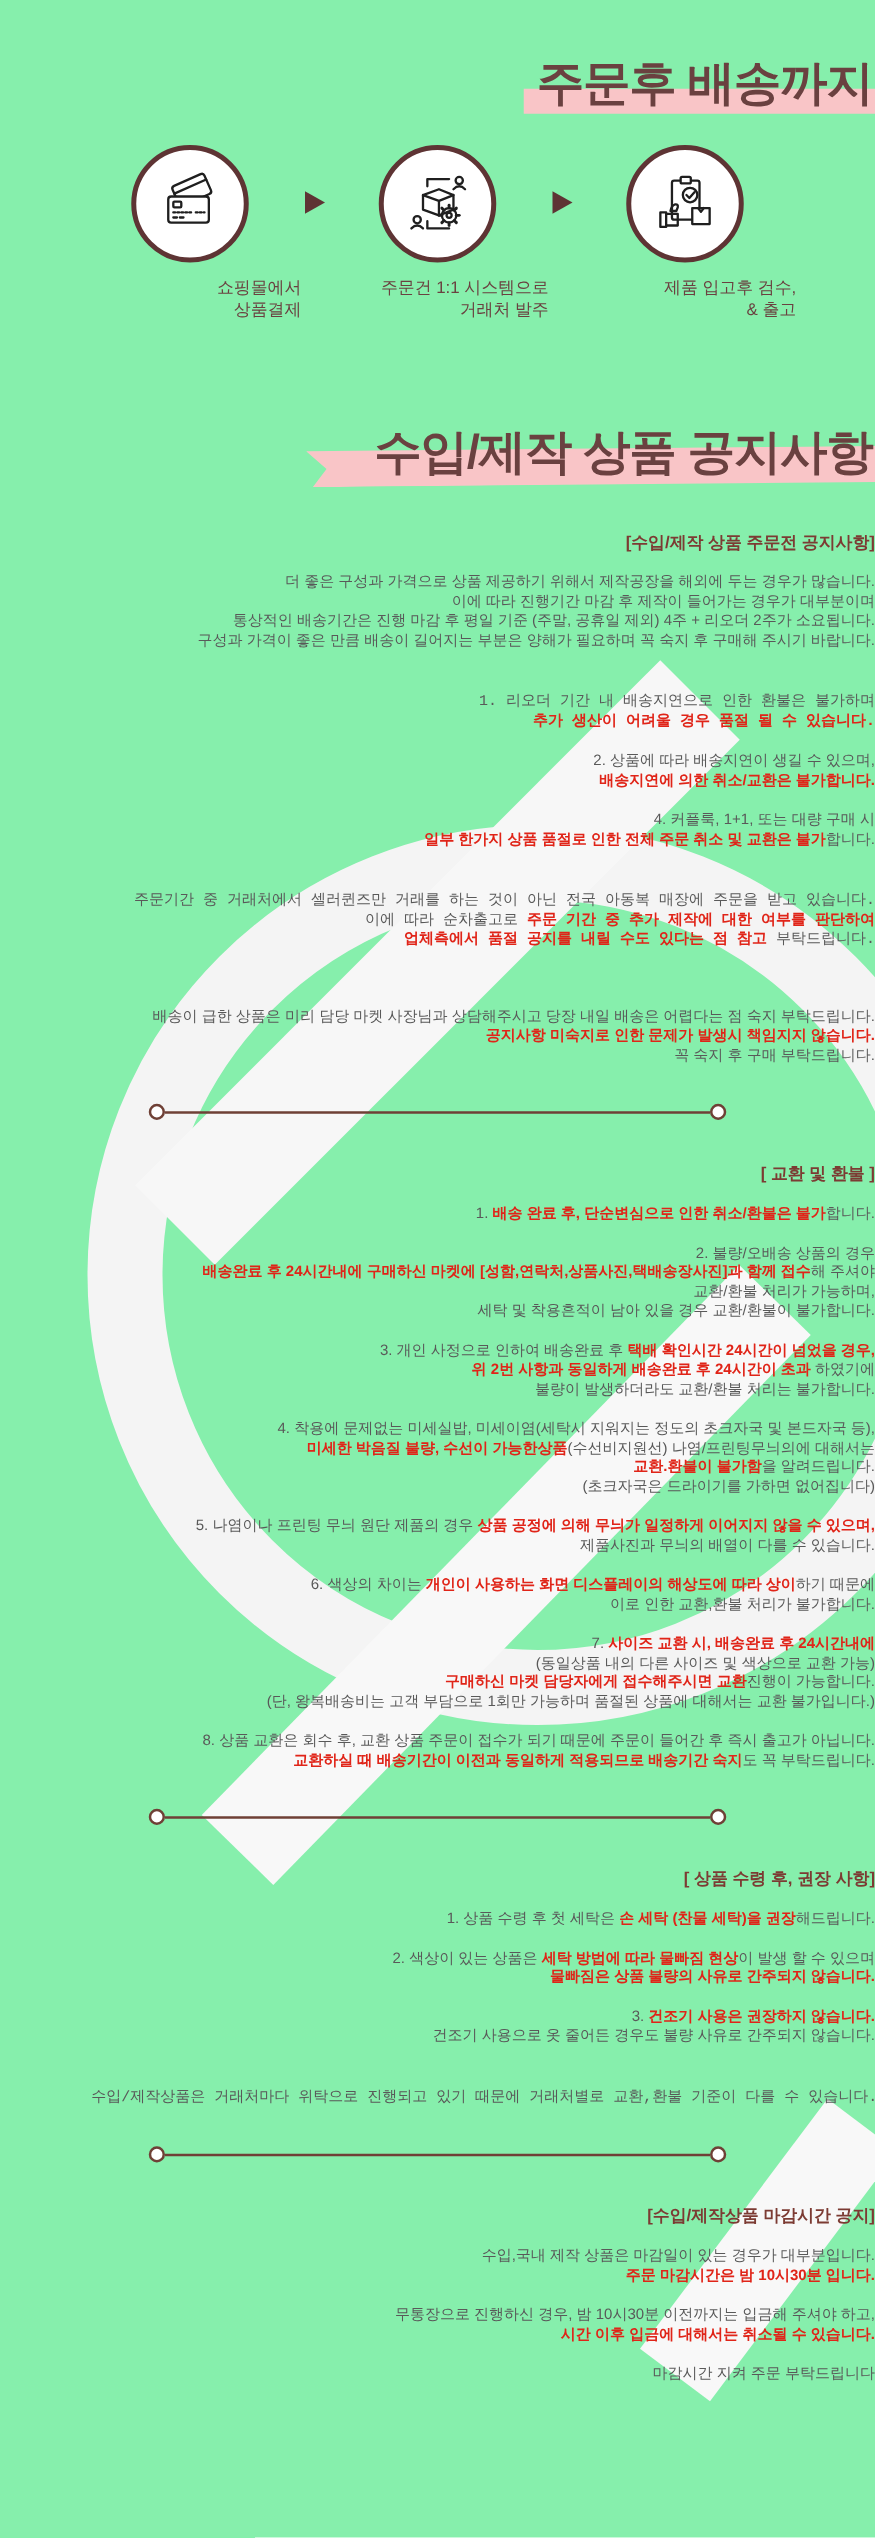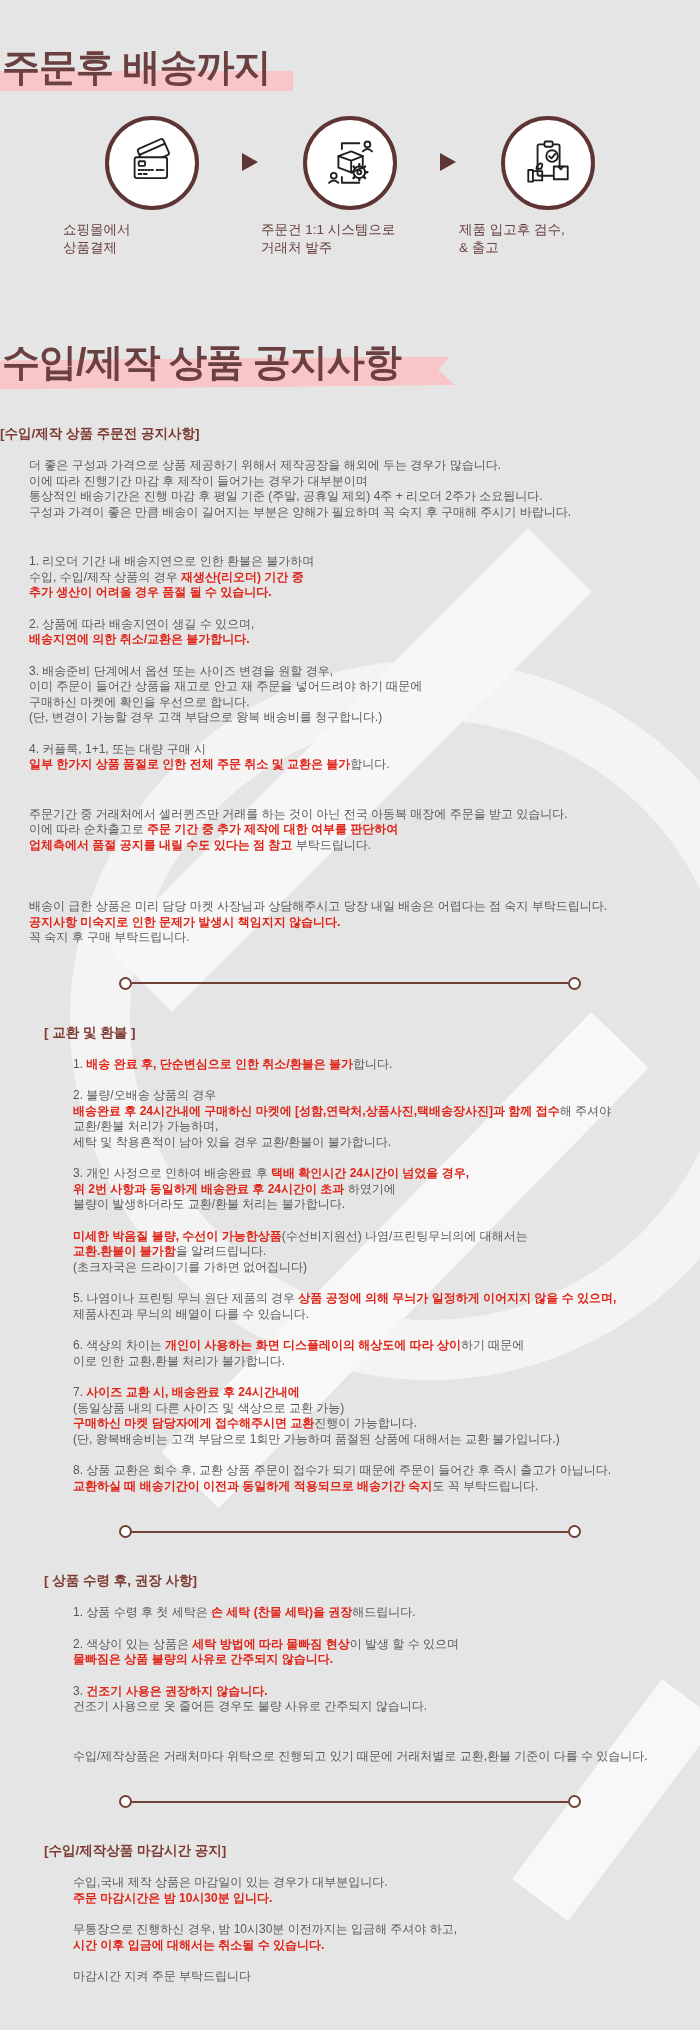--- a/index.html
+++ b/index.html
@@ -1,21 +1,21 @@
 <!DOCTYPE html>
 <html style="--brown: #6a4140; --maroon: #7c3b33; --red: #e02418; --gray: #595959; --pink: #f9c5c7; --line: #6f4036;"><head>
 <meta charset="utf-8">
 <style>
   :root{
     --brown:#6a4140; --maroon:#7c3b33; --red:#e02418; --gray:#595959;
     --pink:#f9c5c7; --line:#6f4036; --ink:#1f1f1f;
   }
   html,body{margin:0;padding:0;background:#fff;}
-  .page{position:relative;width:700px;height:2030px;margin:0 auto;background:#e5e5e5;
-        overflow:hidden;text-align:left;font-family:"Liberation Sans","DejaVu Sans",sans-serif;}
+  .page{position:relative;width:700px;height:2030px;margin:0 auto;background:#86efac;
+        overflow:hidden;text-align:right;font-family:"Liberation Sans","DejaVu Sans",sans-serif;}
   .wm{position:absolute;inset:0;z-index:0;pointer-events:none;}
   .content{position:relative;z-index:1;padding-top:44px;}
 
   
   .big-title{display:inline-block;position:relative;font-size:38px;line-height:46px;
              font-weight:800;color:var(--brown);letter-spacing:-1px;margin:0;}
   .big-title .hl{position:relative;display:inline-block;padding:0 2px;}
   .hl-bar{position:absolute;z-index:-1;background:var(--pink);}
   .t1-bar{left:-8px;right:-20px;bottom:-1px;height:20px;}
   .t2-bar{left:-52px;right:-52px;bottom:-3px;height:30px;transform:rotate(-.4deg);
@@ -29,21 +29,21 @@
           margin:0 auto;display:flex;align-items:center;justify-content:center;background:#fff;}
   .circle svg{width:58px;height:58px;}
   .step-label{margin-top:11px;font-size:13.5px;line-height:18px;font-weight:normal;color:var(--brown);}
   .arrow{margin-top:36px;width:20px;flex:0 0 20px;}
   .arrow svg{width:18px;height:20px;}
 
   
   #sections{margin-top:40px;}
   section h3{margin:0;font-size:13.5px;line-height:17px;font-weight:bold;color:var(--maroon);}
   .block{margin-top:16px;margin-left:29px;}
-  .block.gap-lg{margin-top:34px;}
+  .block.gap-lg{margin-top:34px;font-family:Liberation Mono, monospace;}
   .block.gap-xl{margin-top:46px;}
   .line{font-size:12px;line-height:15.5px;white-space:nowrap;color:var(--gray);}
   .line span.g{color:var(--gray);}
   .line span.r{color:var(--red);font-weight:bold;}
   .divider{width:462px;margin:31px auto 34px;display:flex;align-items:center;}
   .divider .dot{width:9px;height:9px;border:2.5px solid var(--line);border-radius:50%;
                 background:#fff;flex:0 0 auto;}
   .divider .dline{flex:1;height:0;border-top:2.5px solid var(--line);}
   section{margin-top:0;}
   section + .divider + section{margin-top:0;padding-left:44px;}
@@ -163,32 +163,25 @@
         <section>
           <h3>[수입/제작 상품 주문전 공지사항]</h3>
           <div class="block">
             <div class="line"><span class="g">더 좋은 구성과 가격으로 상품 제공하기 위해서 제작공장을 해외에 두는 경우가 많습니다.</span></div>
             <div class="line"><span class="g">이에 따라 진행기간 마감 후 제작이 들어가는 경우가 대부분이며</span></div>
             <div class="line"><span class="g">통상적인 배송기간은 진행 마감 후 평일 기준 (주말, 공휴일 제외) 4주 + 리오더 2주가 소요됩니다.</span></div>
             <div class="line"><span class="g">구성과 가격이 좋은 만큼 배송이 길어지는 부분은 양해가 필요하며 꼭 숙지 후 구매해 주시기 바랍니다.</span></div>
           </div>
           <div class="block gap-lg">
             <div class="line"><span class="g">1. 리오더 기간 내 배송지연으로 인한 환불은 불가하며</span></div>
-            <div class="line"><span class="g">수입, 수입/제작 상품의 경우 </span><span class="r">재생산(리오더) 기간 중</span></div>
             <div class="line"><span class="r">추가 생산이 어려울 경우 품절 될 수 있습니다.</span></div>
           </div>
           <div class="block">
             <div class="line"><span class="g">2. 상품에 따라 배송지연이 생길 수 있으며,</span></div>
             <div class="line"><span class="r">배송지연에 의한 취소/교환은 불가합니다.</span></div>
-          </div>
-          <div class="block">
-            <div class="line"><span class="g">3. 배송준비 단계에서 옵션 또는 사이즈 변경을 원할 경우,</span></div>
-            <div class="line"><span class="g">이미 주문이 들어간 상품을 재고로 안고 재 주문을 넣어드려야 하기 때문에</span></div>
-            <div class="line"><span class="g">구매하신 마켓에 확인을 우선으로 합니다.</span></div>
-            <div class="line"><span class="g">(단, 변경이 가능할 경우 고객 부담으로 왕복 배송비를 청구합니다.)</span></div>
           </div>
           <div class="block">
             <div class="line"><span class="g">4. 커플룩, 1+1, 또는 대량 구매 시</span></div>
             <div class="line"><span class="r">일부 한가지 상품 품절로 인한 전체 주문 취소 및 교환은 불가</span><span class="g">합니다.</span></div>
           </div>
           <div class="block gap-lg">
             <div class="line"><span class="g">주문기간 중 거래처에서 셀러퀸즈만 거래를 하는 것이 아닌 전국 아동복 매장에 주문을 받고 있습니다.</span></div>
             <div class="line"><span class="g">이에 따라 순차출고로 </span><span class="r">주문 기간 중 추가 제작에 대한 여부를 판단하여</span></div>
             <div class="line"><span class="r">업체측에서 품절 공지를 내릴 수도 있다는 점 참고 </span><span class="g">부탁드립니다.</span></div>
           </div>
@@ -213,20 +206,21 @@
             <div class="line"><span class="r">배송완료 후 24시간내에 구매하신 마켓에 [성함,연락처,상품사진,택배송장사진]과 함께 접수</span><span class="g">해 주셔야</span></div>
             <div class="line"><span class="g">교환/환불 처리가 가능하며,</span></div>
             <div class="line"><span class="g">세탁 및 착용흔적이 남아 있을 경우 교환/환불이 불가합니다.</span></div>
           </div>
           <div class="block">
             <div class="line"><span class="g">3. 개인 사정으로 인하여 배송완료 후 </span><span class="r">택배 확인시간 24시간이 넘었을 경우,</span></div>
             <div class="line"><span class="r">위 2번 사항과 동일하게 배송완료 후 24시간이 초과 </span><span class="g">하였기에</span></div>
             <div class="line"><span class="g">불량이 발생하더라도 교환/환불 처리는 불가합니다.</span></div>
           </div>
           <div class="block">
+            <div class="line"><span class="g">4. 착용에 문제없는 미세실밥, 미세이염(세탁시 지워지는 정도의 초크자국 및 본드자국 등),</span></div>
             <div class="line"><span class="r">미세한 박음질 불량, 수선이 가능한상품</span><span class="g">(수선비지원선) 나염/프린팅무늬의에 대해서는</span></div>
             <div class="line"><span class="r">교환.환불이 불가함</span><span class="g">을 알려드립니다.</span></div>
             <div class="line"><span class="g">(초크자국은 드라이기를 가하면 없어집니다)</span></div>
           </div>
           <div class="block">
             <div class="line"><span class="g">5. 나염이나 프린팅 무늬 원단 제품의 경우 </span><span class="r">상품 공정에 의해 무늬가 일정하게 이어지지 않을 수 있으며,</span></div>
             <div class="line"><span class="g">제품사진과 무늬의 배열이 다를 수 있습니다.</span></div>
           </div>
           <div class="block">
             <div class="line"><span class="g">6. 색상의 차이는 </span><span class="r">개인이 사용하는 화면 디스플레이의 해상도에 따라 상이</span><span class="g">하기 때문에</span></div>

